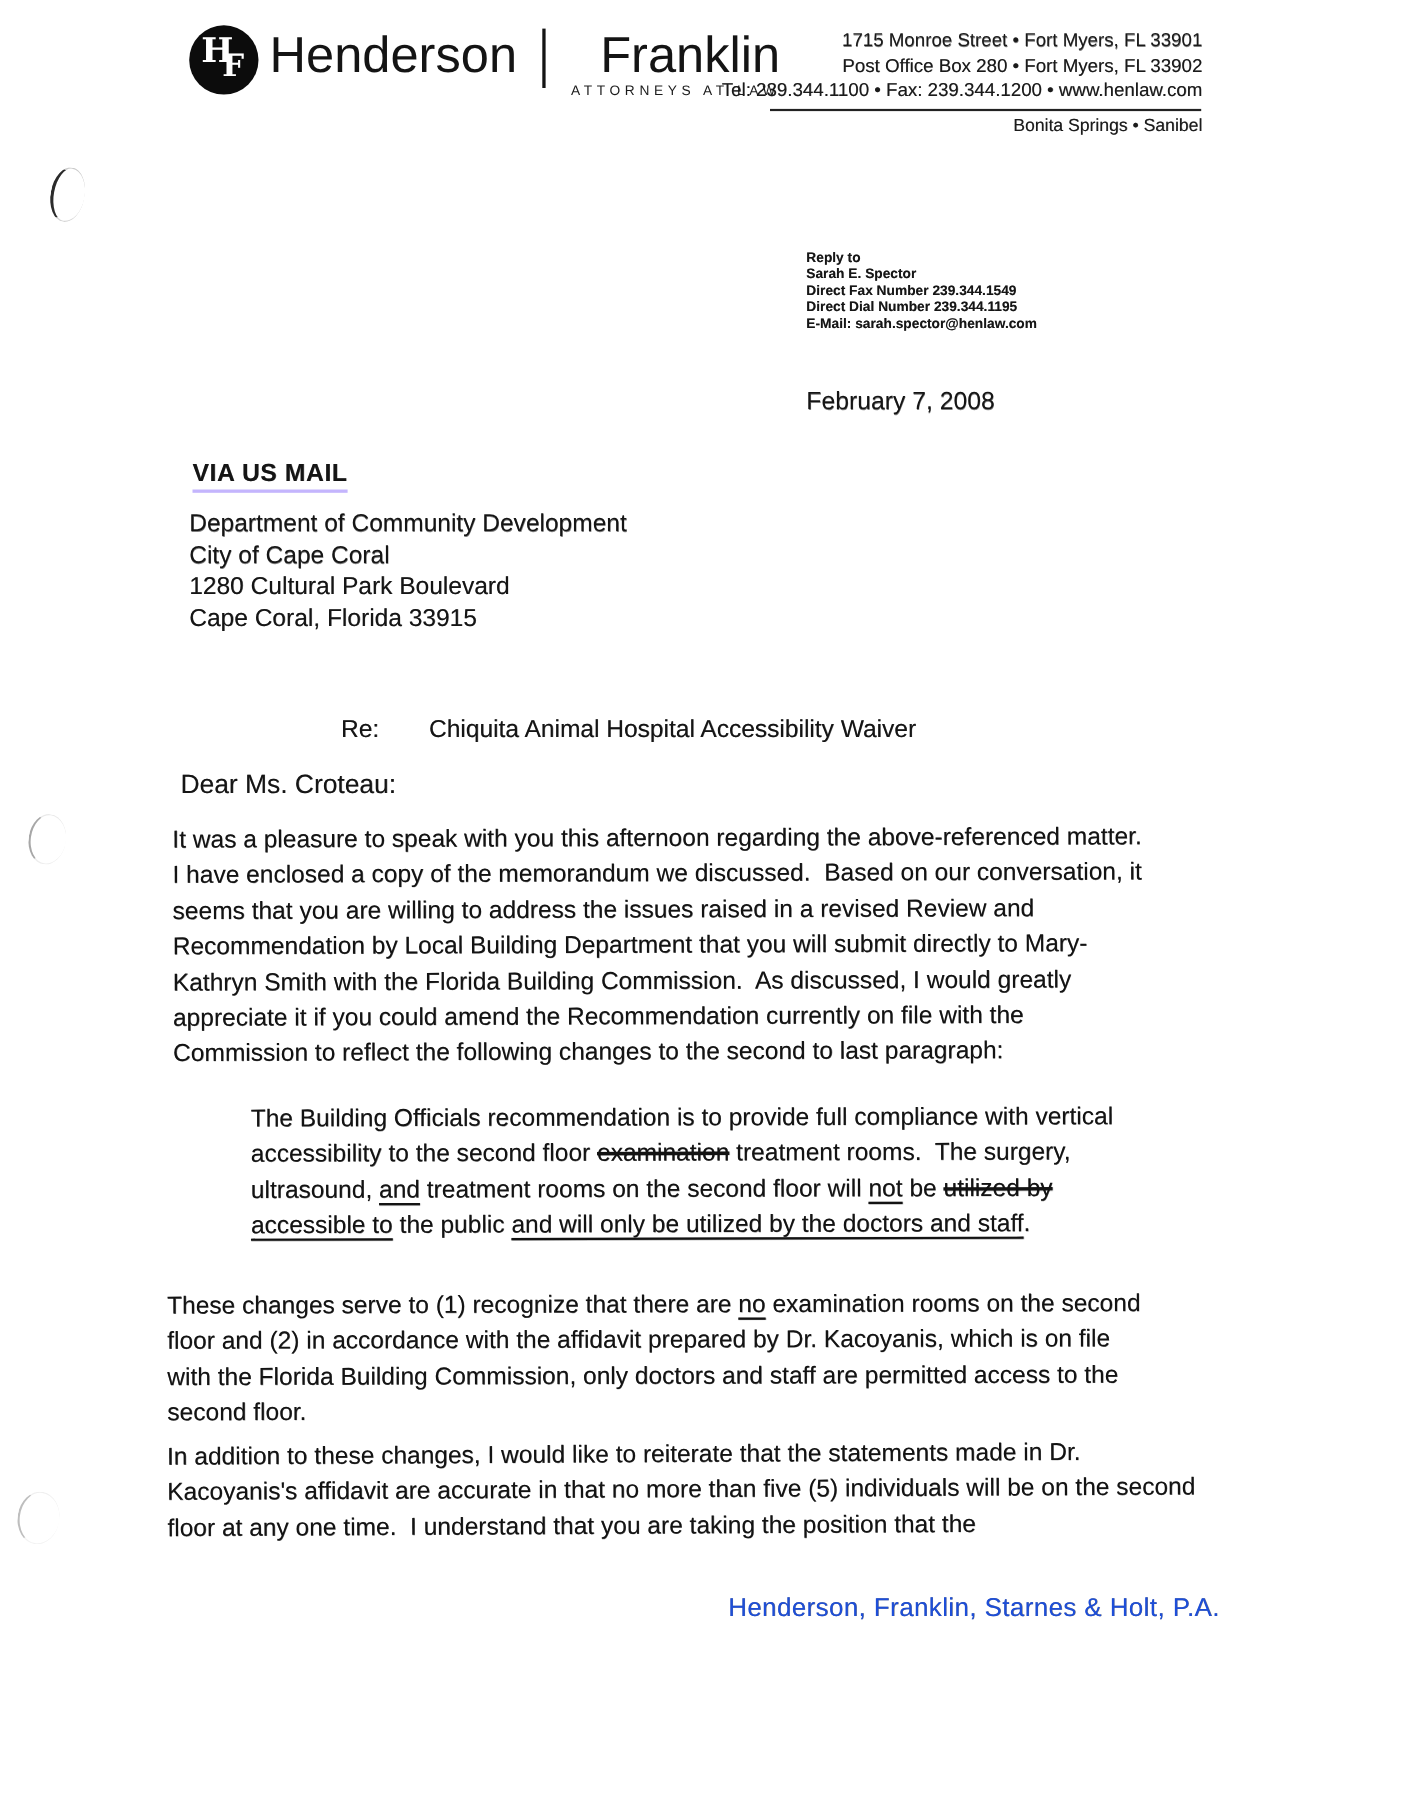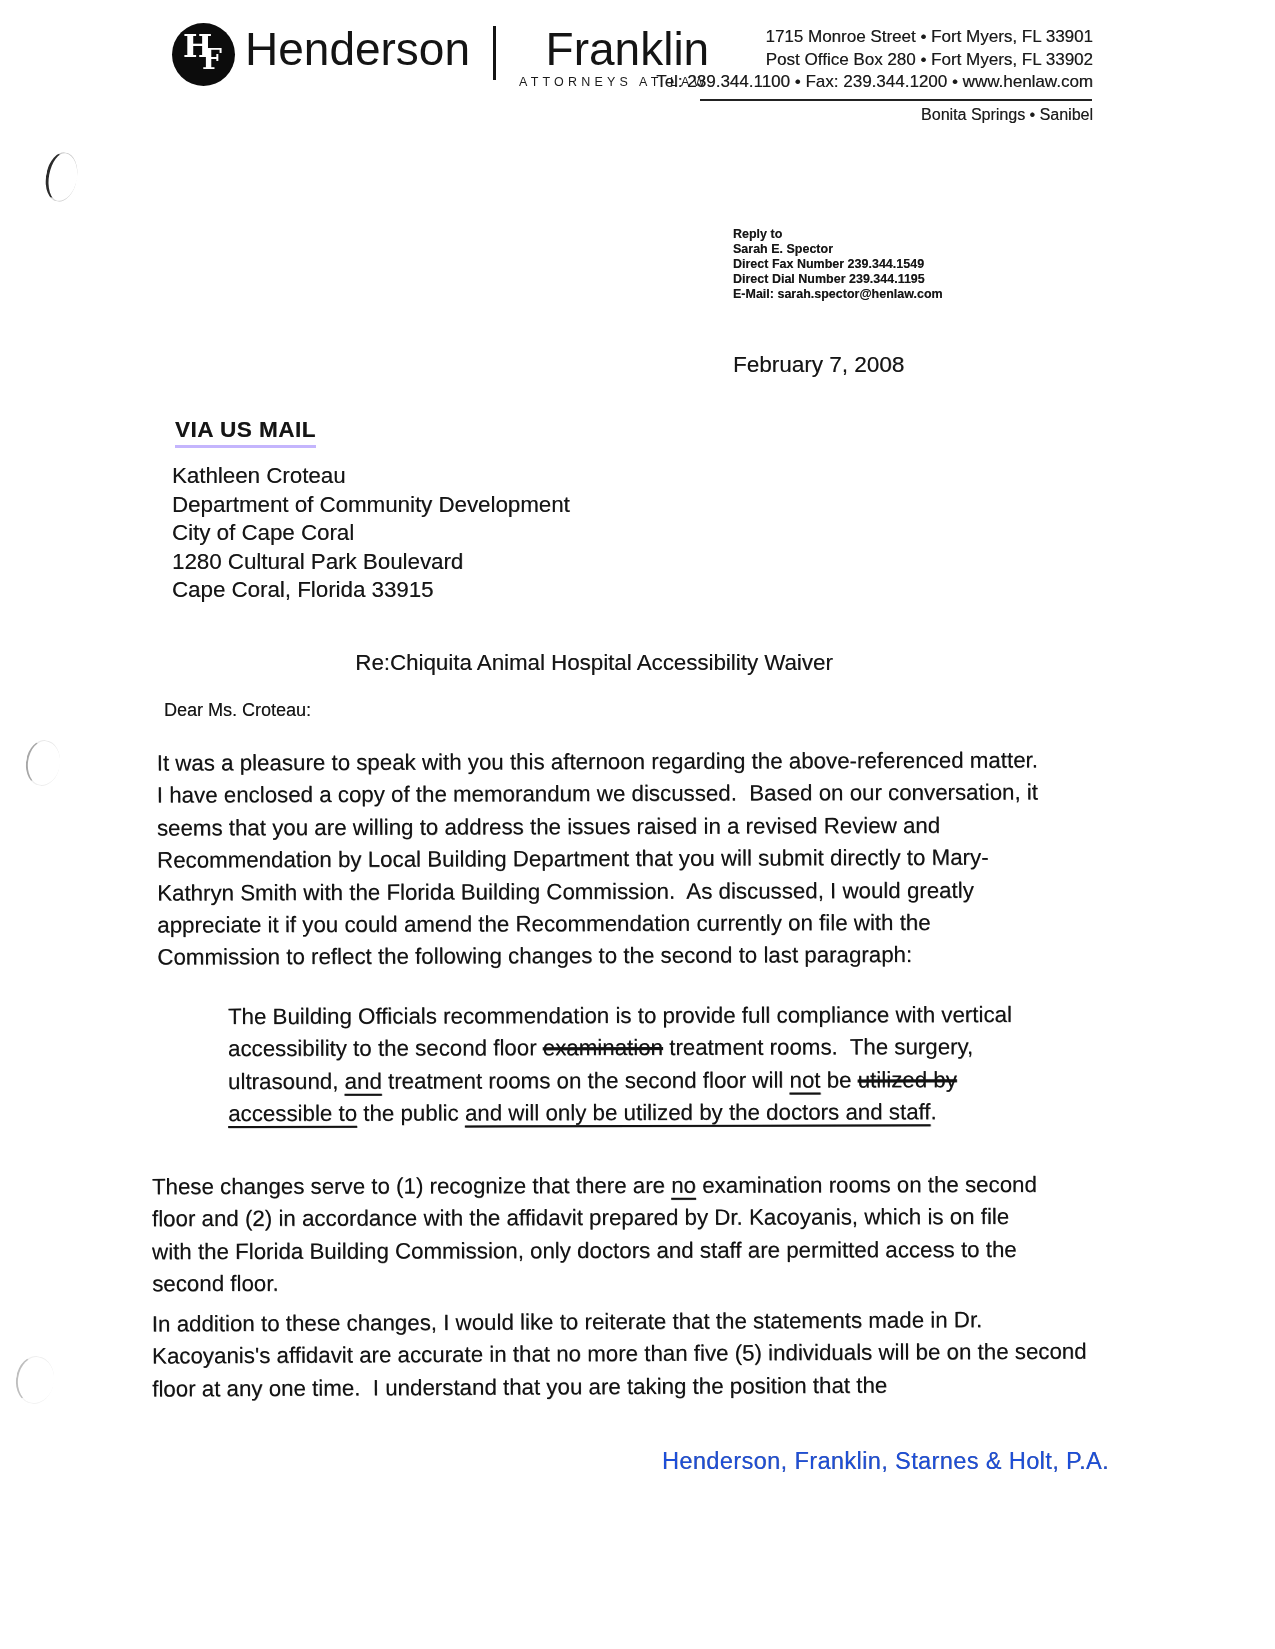--- a/index.html
+++ b/index.html
@@ -75,22 +75,22 @@
   .via{
     position:absolute;left:175px;top:417px;
     font-size:22.5px;font-weight:700;letter-spacing:.5px;
   }
   .via span{border-bottom:3px solid #c4b5fd;padding-bottom:2px;display:inline-block;}
   .recipient{
     position:absolute;left:172px;top:462px;
     font-size:22.3px;line-height:28.5px;
   }
   .re-line{position:absolute;left:310px;top:650px;font-size:22.3px;}
-  .re-line .re-label{display:inline-block;width:80px;text-align:right;}
-  .salutation{position:absolute;left:164px;top:700px;font-size:18px;}
+  .re-line .re-label{display:inline-block;width:80px;}
+  .salutation{position:absolute;left:164px;top:700px;font-size:24px;}
   .body-text{
     position:absolute;font-size:22.3px;line-height:32.4px;
     white-space:pre-wrap;color:#131313;
   }
   .p1{left:157px;top:746px;width:895px;transform:rotate(-0.2deg);}
   .quote{left:228px;top:1000px;width:790px;transform:rotate(-0.15deg);}
   .p3{left:152px;top:1170px;width:900px;transform:rotate(-0.15deg);}
   .p4{left:152px;top:1306px;width:950px;transform:rotate(-0.3deg);}
   .strike{text-decoration:line-through;text-decoration-thickness:2.5px;}
   .underline{
@@ -142,21 +142,20 @@
     <div>E-Mail: sarah.spector@henlaw.com</div>
   </div>
 
   <div class="date-line scan">February 7, 2008</div>
 
   <div class="via scan">
     <span>VIA US MAIL</span>
   </div>
 
   <div class="recipient scan">
-    <div>Kathleen Croteau</div>
     <div>Department of Community Development</div>
     <div>City of Cape Coral</div>
     <div>1280 Cultural Park Boulevard</div>
     <div>Cape Coral, Florida 33915</div>
   </div>
 
   <div class="re-line scan">
     <span class="re-label">Re:</span><span>Chiquita Animal Hospital Accessibility Waiver</span>
   </div>
 

